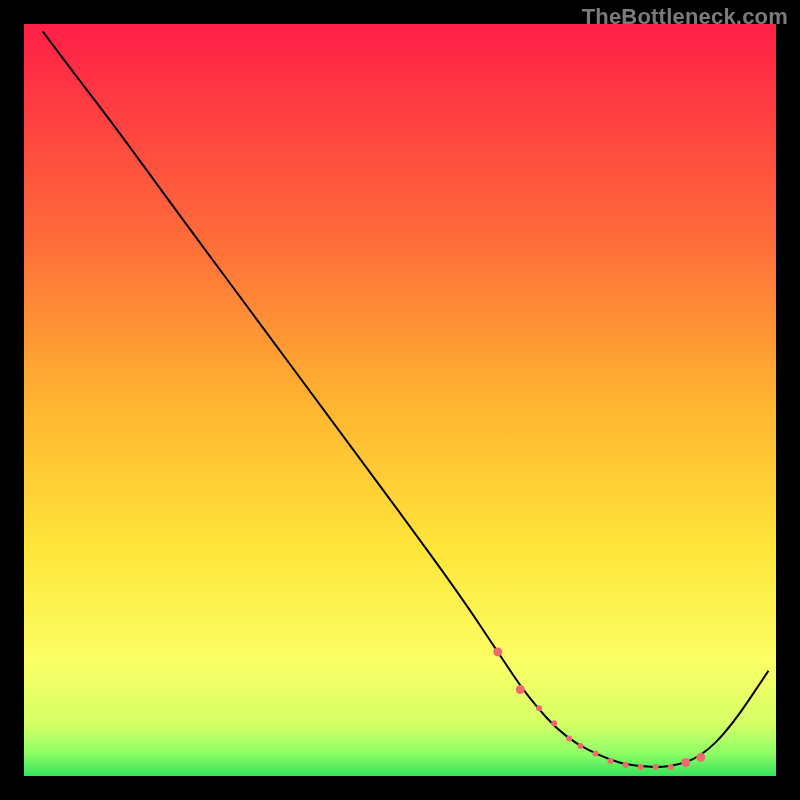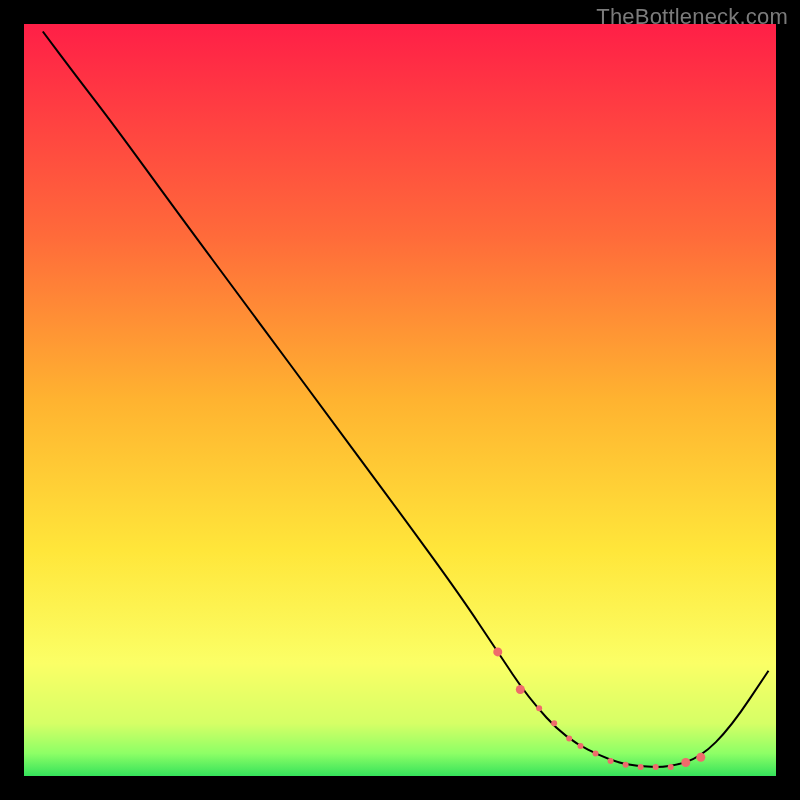--- a/index.html
+++ b/index.html
@@ -20,20 +20,21 @@
     display: block;
   }
   .watermark {
     position: absolute;
     top: 4px;
     right: 12px;
     font-family: Arial, Helvetica, sans-serif;
     font-size: 22px;
     color: #7b7b7b;
     letter-spacing: 0.2px;
+    font-weight: bold;
   }
 </style>
 </head>
 <body>
 
 <div id="wrap">
   <div class="watermark">TheBottleneck.com</div>
   <svg id="chart-svg" width="800" height="800" viewBox="0 0 800 800">
     <defs>
       <linearGradient id="bg-grad" x1="0" y1="0" x2="0" y2="1">

